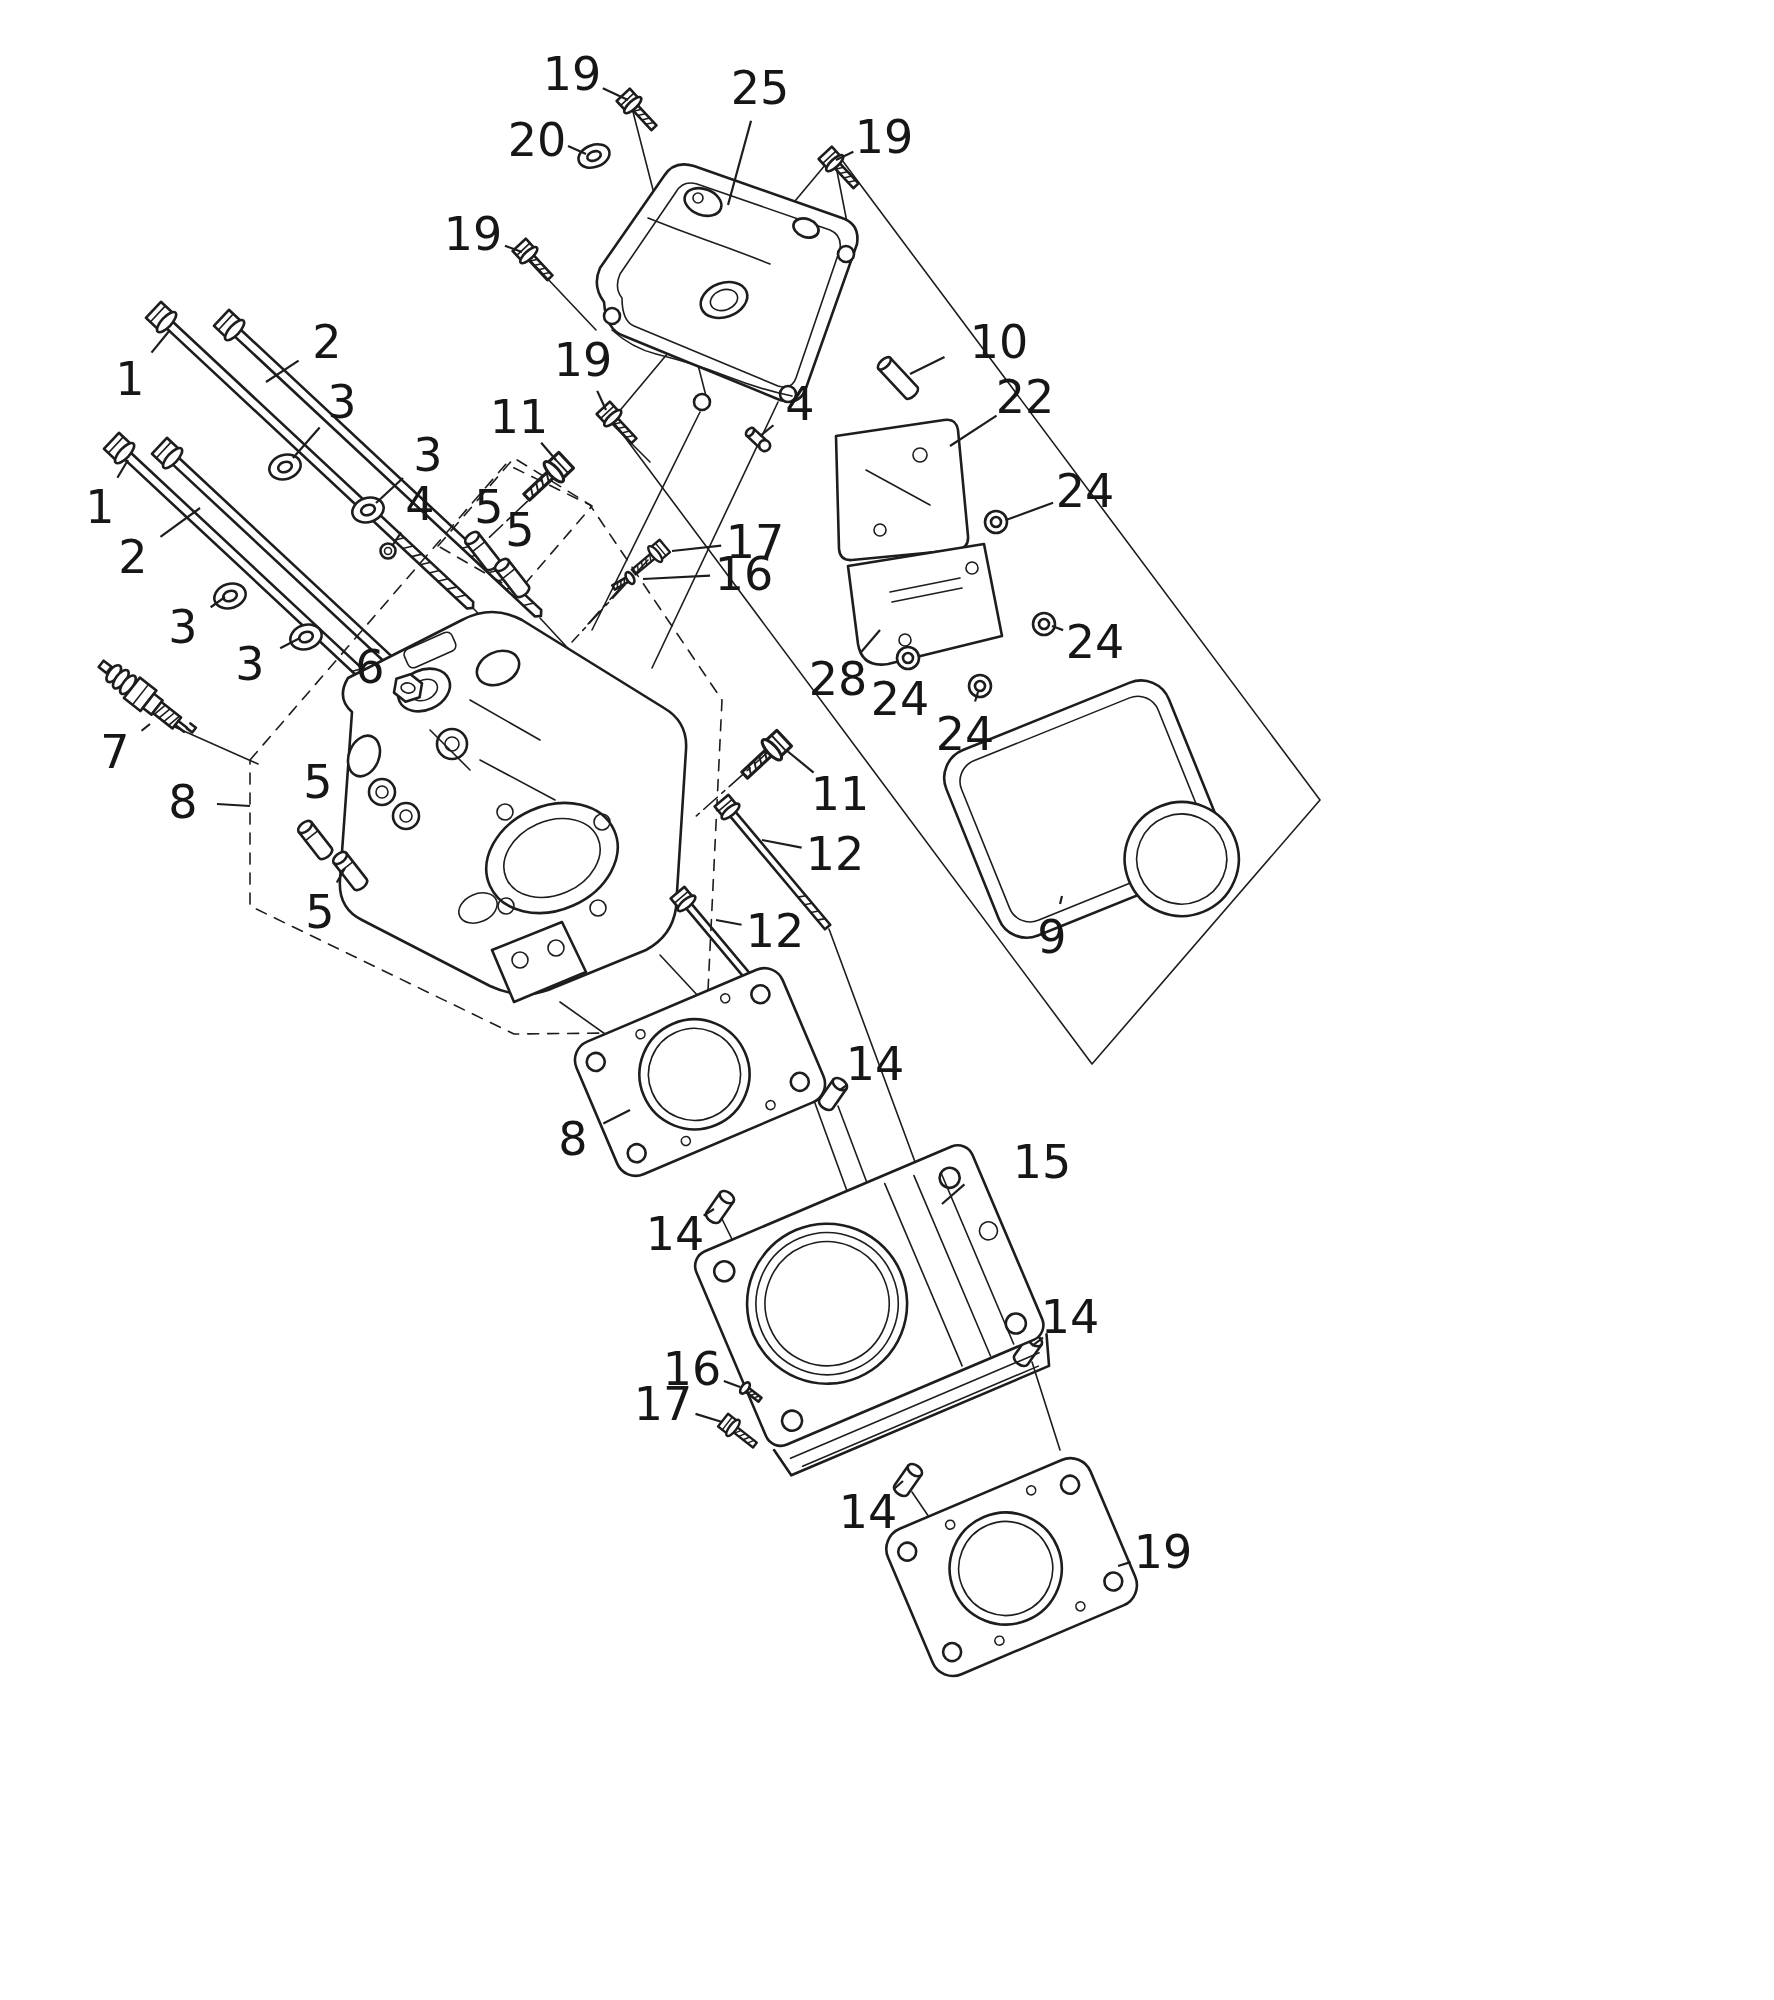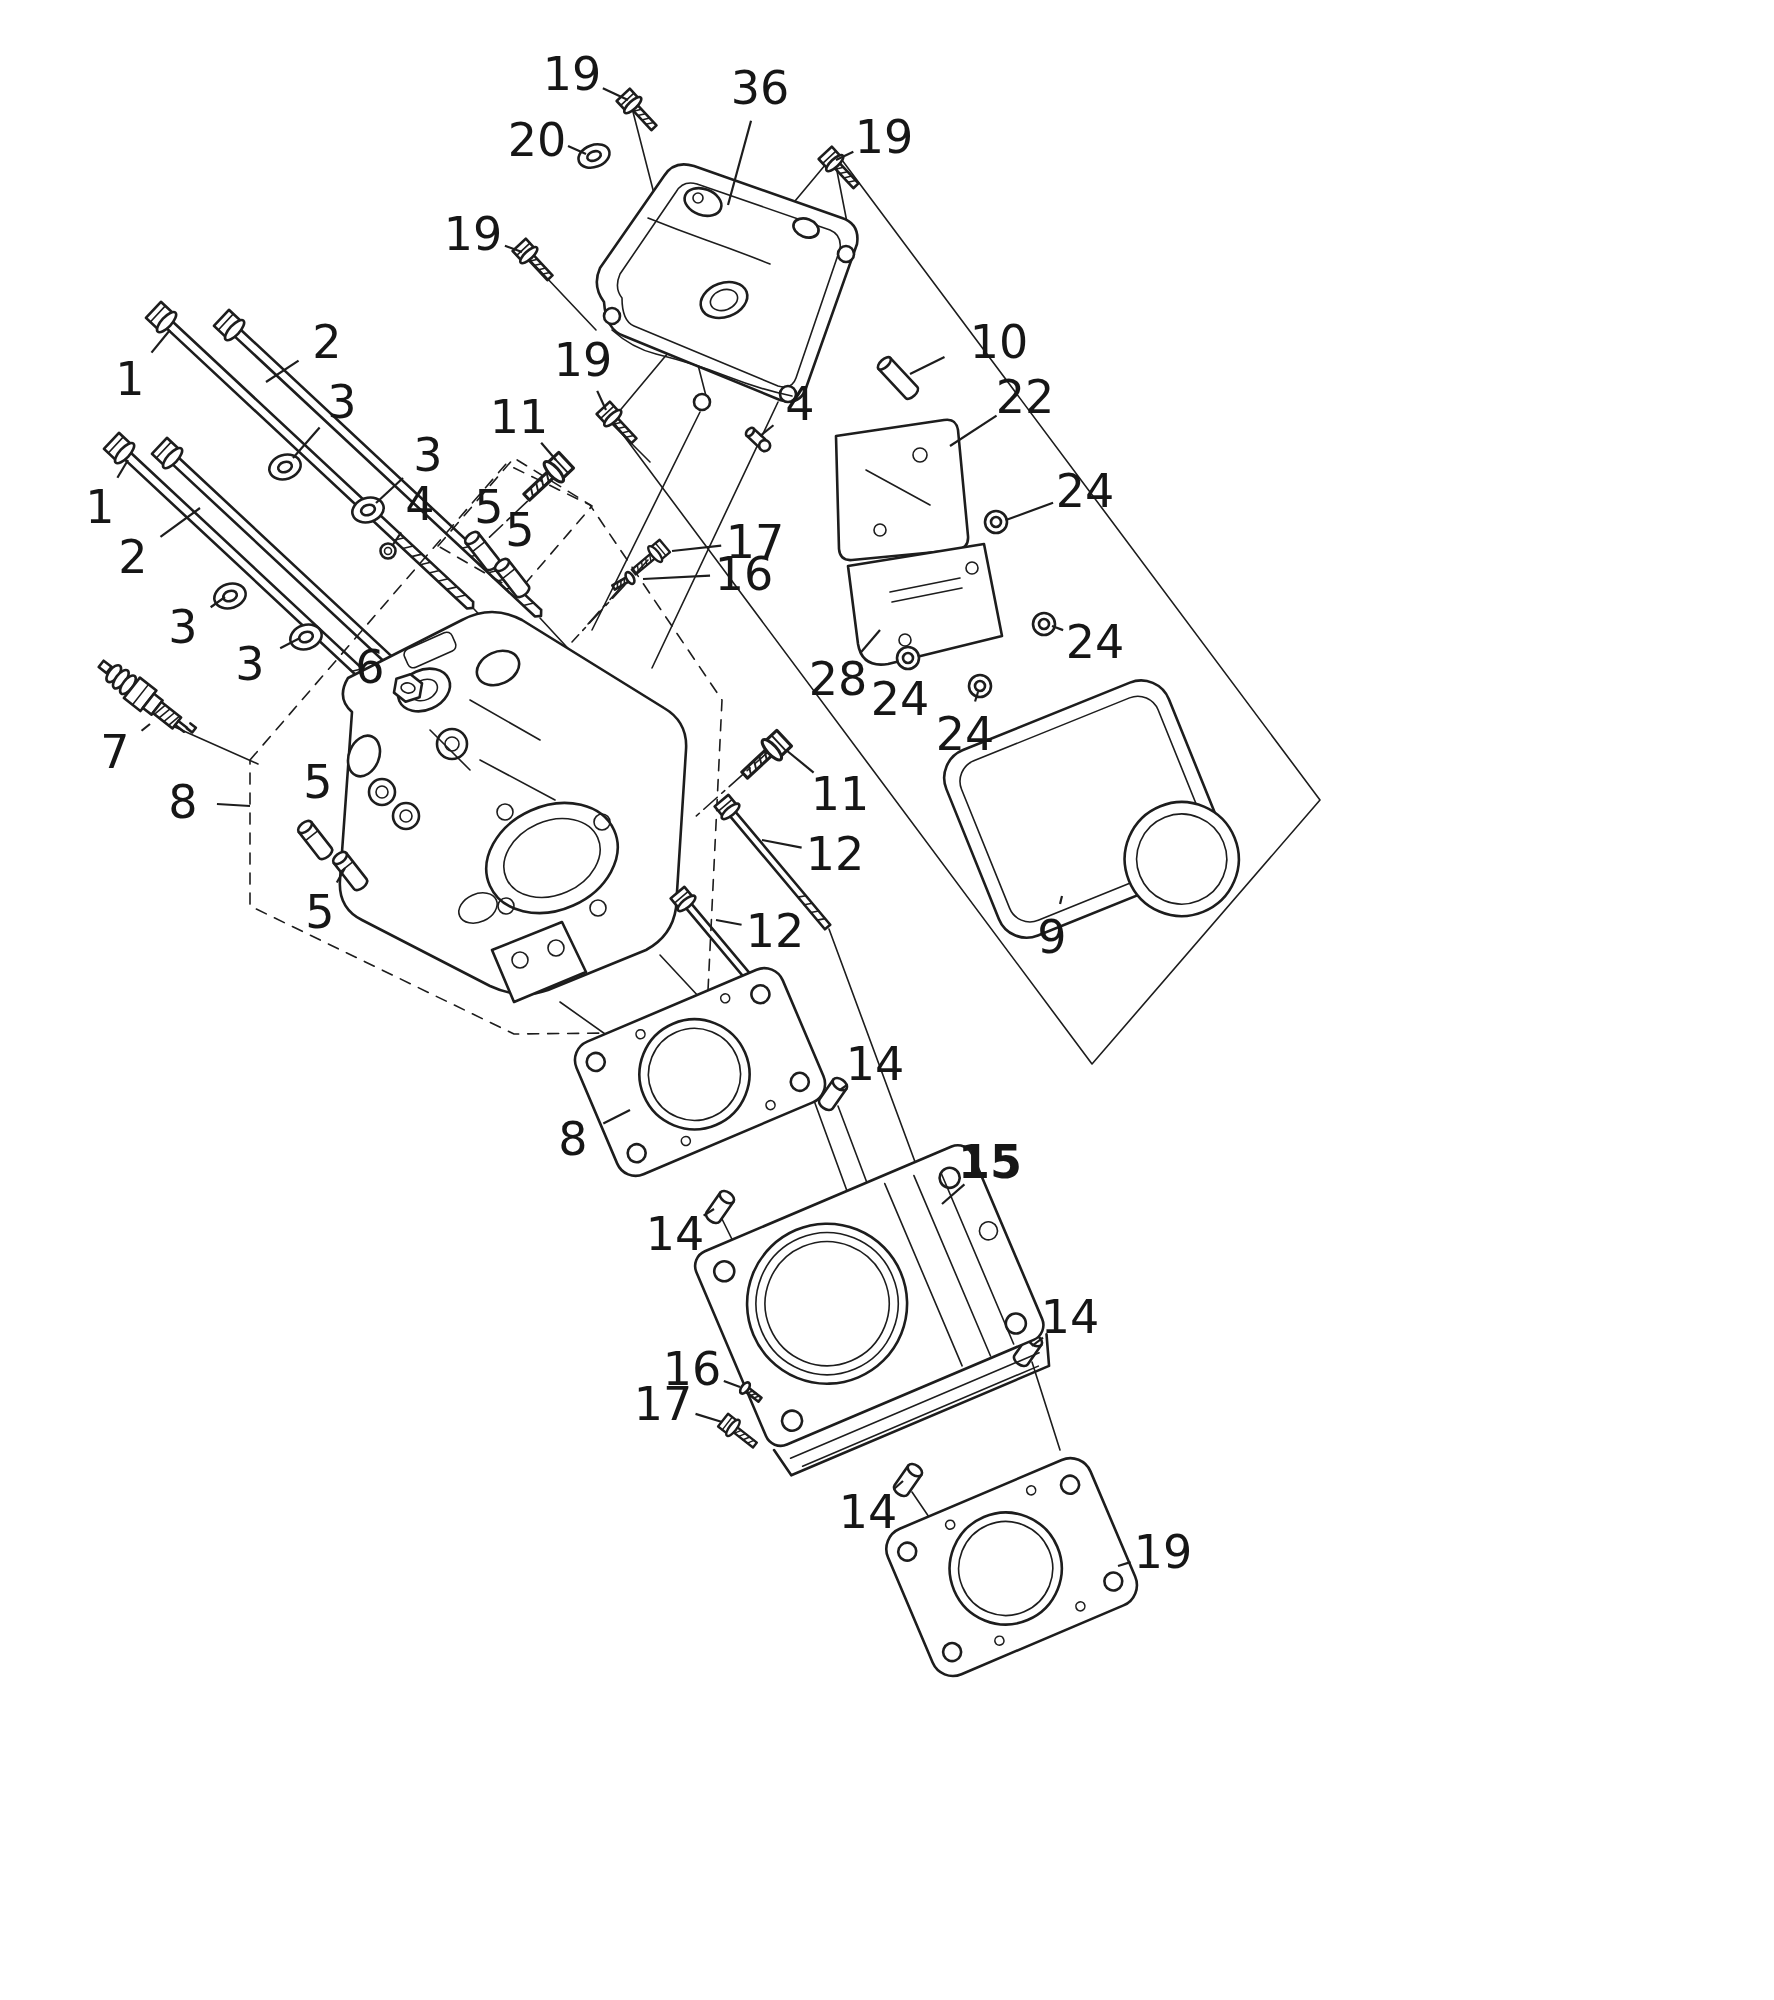--- a/index.html
+++ b/index.html
@@ -393,21 +393,21 @@
       <line x1="964.4123923799661" y1="1184.3891566675295" x2="942" y2="1204" stroke="#1d1d1d" stroke-width="2.2"></line>
       <line x1="703.6238907247717" y1="1215.6513520995054" x2="714" y2="1209" stroke="#1d1d1d" stroke-width="2.2"></line>
       <line x1="1042.9716576344674" y1="1337.6268928579066" x2="1032" y2="1346" stroke="#1d1d1d" stroke-width="2.2"></line>
       <line x1="723.8351920373475" y1="1380.9381970140053" x2="740" y2="1387" stroke="#1d1d1d" stroke-width="2.2"></line>
       <line x1="695.520229224349" y1="1413.9214258650557" x2="722" y2="1422" stroke="#1d1d1d" stroke-width="2.2"></line>
       <line x1="893.4519981258875" y1="1489.4568016599283" x2="903" y2="1481" stroke="#1d1d1d" stroke-width="2.2"></line>
       <line x1="1130.5348696047533" y1="1562.1002627896323" x2="1118" y2="1566" stroke="#1d1d1d" stroke-width="2.2"></line>
     </svg>
 
 <div class="callout" style="left: 572px; top: 74px;">19</div>
-    <div class="callout" style="left: 760px; top: 88px;">36</div>
+    <div class="callout" style="left: 760px; top: 88px;">25</div>
     <div class="callout" style="left: 537px; top: 140px;">20</div>
     <div class="callout" style="left: 884px; top: 137px;">19</div>
     <div class="callout" style="left: 473px; top: 234px;">19</div>
     <div class="callout" style="left: 327px; top: 342px;">2</div>
     <div class="callout" style="left: 999px; top: 342px;">10</div>
     <div class="callout" style="left: 130px; top: 379px;">1</div>
     <div class="callout" style="left: 583px; top: 360px;">19</div>
     <div class="callout" style="left: 342px; top: 402px;">3</div>
     <div class="callout" style="left: 519px; top: 417px;">11</div>
     <div class="callout" style="left: 800px; top: 404px;">4</div>
@@ -431,20 +431,20 @@
     <div class="callout" style="left: 965px; top: 734px;">24</div>
     <div class="callout" style="left: 840px; top: 794px;">11</div>
     <div class="callout" style="left: 183px; top: 802px;">8</div>
     <div class="callout" style="left: 318px; top: 782px;">5</div>
     <div class="callout" style="left: 835px; top: 854px;">12</div>
     <div class="callout" style="left: 320px; top: 912px;">5</div>
     <div class="callout" style="left: 775px; top: 931px;">12</div>
     <div class="callout" style="left: 1052px; top: 937px;">9</div>
     <div class="callout" style="left: 875px; top: 1064px;">14</div>
     <div class="callout" style="left: 573px; top: 1139px;">8</div>
-    <div class="callout" style="left: 990px; top: 1162px; font-weight: bold;">15</div>
+    <div class="callout" style="left: 1042px; top: 1162px;">15</div>
     <div class="callout" style="left: 675px; top: 1234px;">14</div>
     <div class="callout" style="left: 1070px; top: 1317px;">14</div>
     <div class="callout" style="left: 692px; top: 1369px;">16</div>
     <div class="callout" style="left: 663px; top: 1404px;">17</div>
     <div class="callout" style="left: 868px; top: 1512px;">14</div>
     <div class="callout" style="left: 1163px; top: 1552px;">19</div>
   </div>
 
 </body></html>

